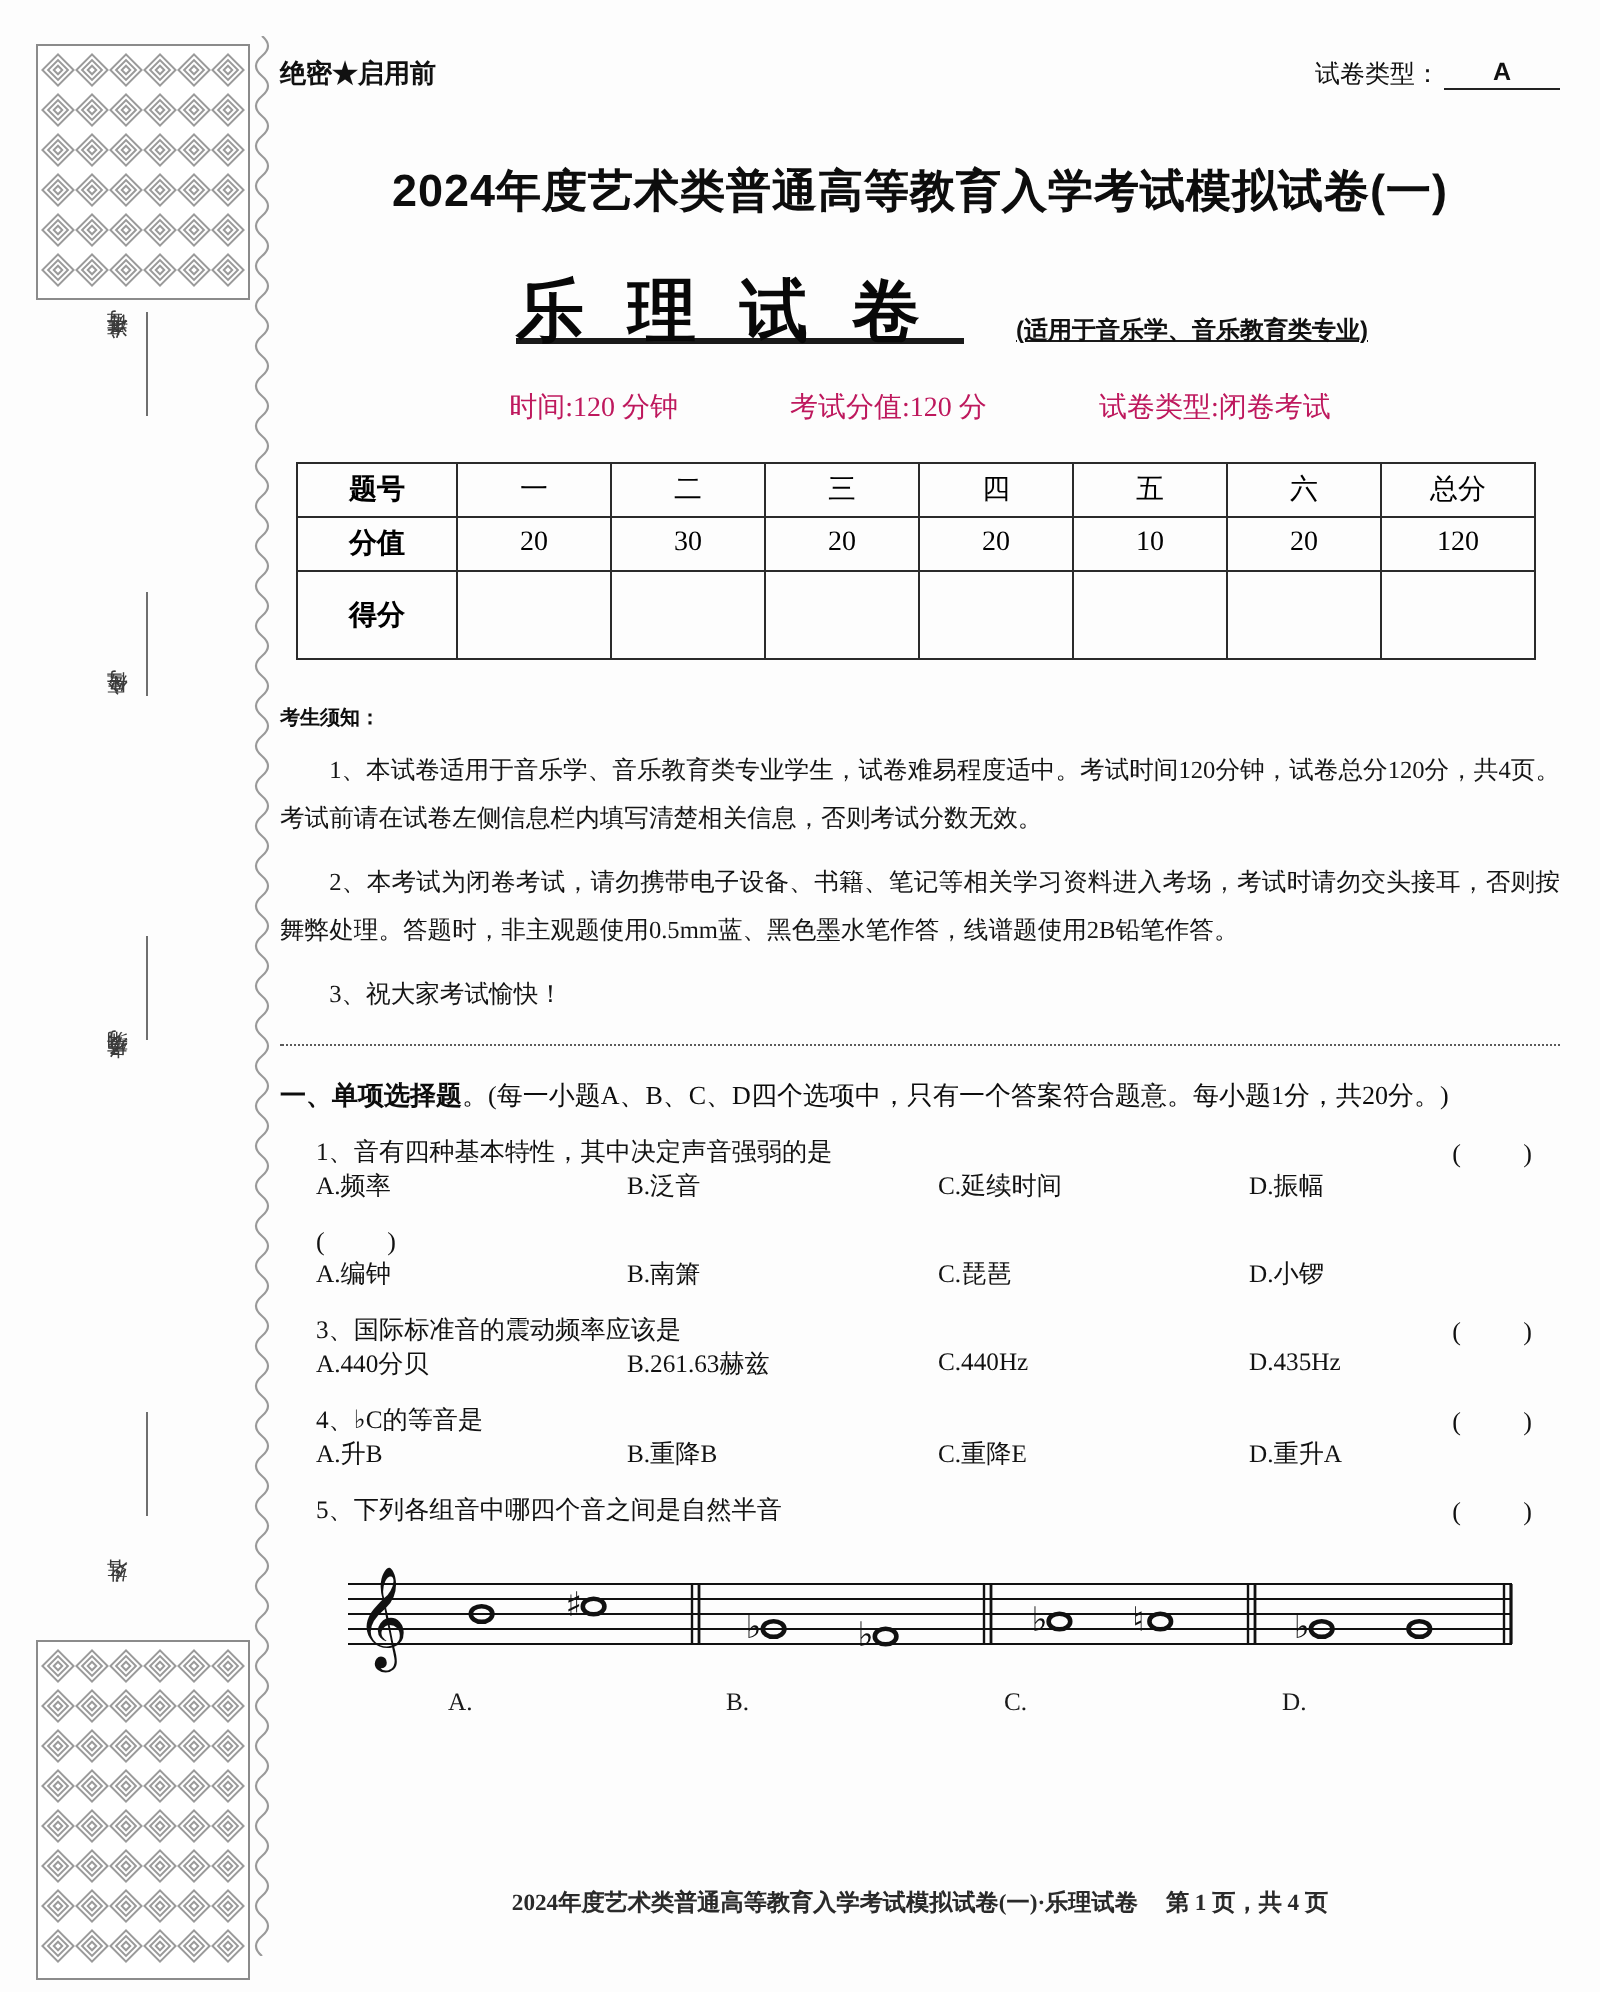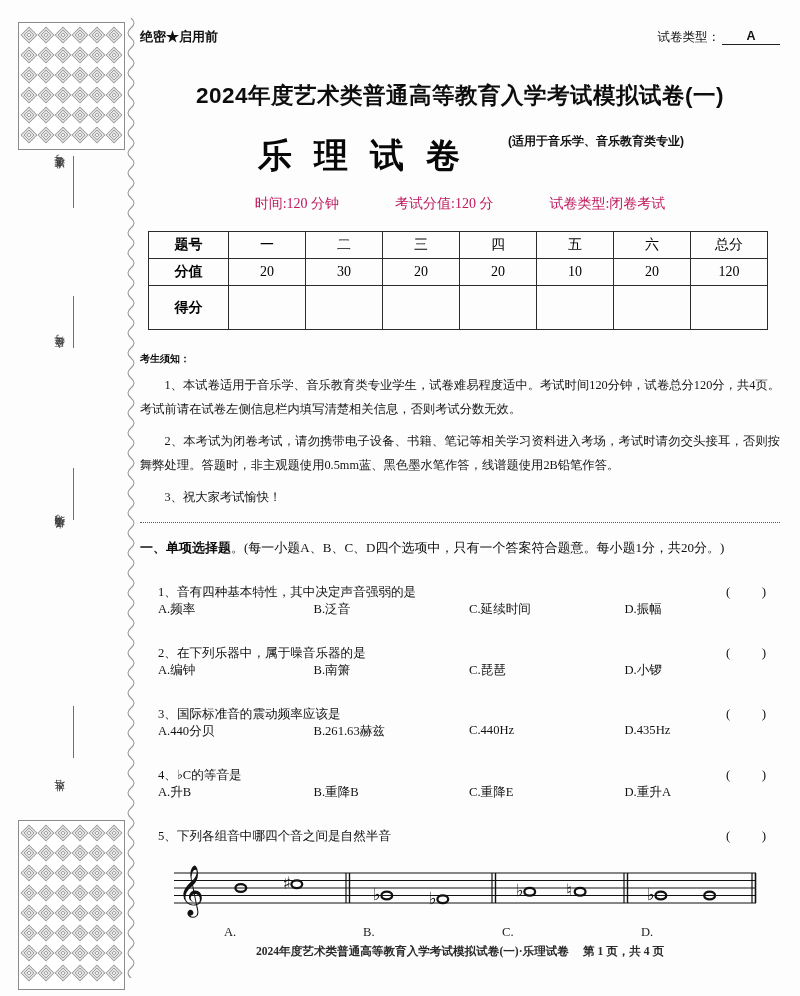--- a/index.html
+++ b/index.html
@@ -127,22 +127,23 @@
     font-size: 22.5px;
     font-weight: bold;
     letter-spacing: 0.5px;
     color: #0d0d0d;
   }
 
   .subject-row {
     margin-top: 22px;
     display: flex;
     justify-content: center;
-    align-items: flex-start;
+    align-items: flex-end;
     gap: 26px;
+    text-decoration: underline;
   }
   .subject {
     font-family: "Liberation Sans", sans-serif;
     font-size: 34px;
     font-weight: bold;
     letter-spacing: 22px;
     padding-left: 22px;
     color: #080808;
   }
   .subject-note {
@@ -210,23 +211,23 @@
   }
 
   .section-head {
     margin-top: 16px;
     font-size: 13px;
     color: #0d0d0d;
   }
   .section-head b { font-family: "Liberation Sans", sans-serif; }
 
   .q-line {
-    margin-top: 27px;
+    margin-top: 11px;
     display: flex;
-    align-items: center;
+    align-items: flex-end;
     font-size: 12.6px;
     color: #121212;
     padding-left: 18px;
   }
   .q-text { flex: 1; }
   .q-paren { font-size: 13px; letter-spacing: 14px; white-space: nowrap; }
 
   .opt-line {
     margin-top: 0;
     display: flex;
@@ -810,21 +811,20 @@
           <span class="q-text">1、音有四种基本特性，其中决定声音强弱的是</span>
           <span class="q-paren">(    )</span>
         </div>
         <div class="opt-line">
           <span>A.频率</span>
           <span>B.泛音</span>
           <span>C.延续时间</span>
           <span>D.振幅</span>
         </div>
         <div class="q-line">
-          <span class="q-text">2、在下列乐器中，属于噪音乐器的是</span>
           <span class="q-paren">(    )</span>
         </div>
         <div class="opt-line">
           <span>A.编钟</span>
           <span>B.南箫</span>
           <span>C.琵琶</span>
           <span>D.小锣</span>
         </div>
         <div class="q-line">
           <span class="q-text">3、国际标准音的震动频率应该是</span>

